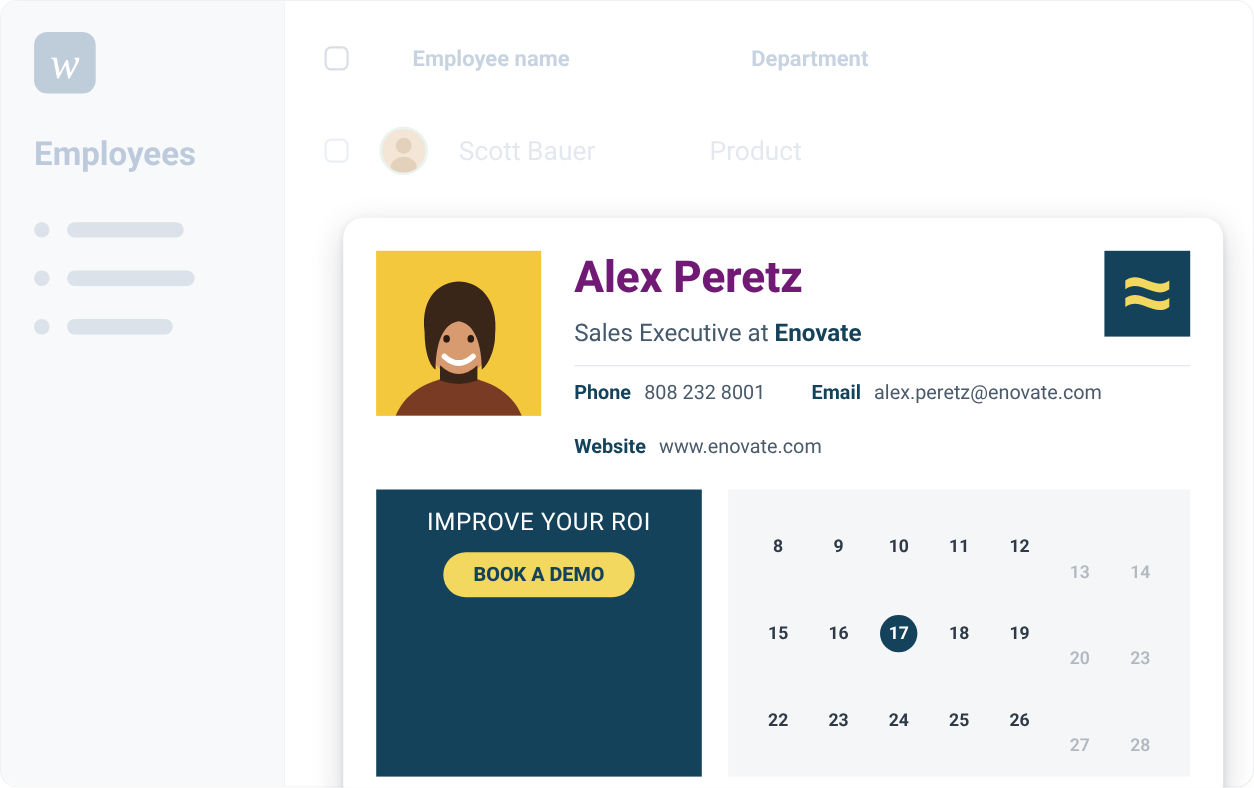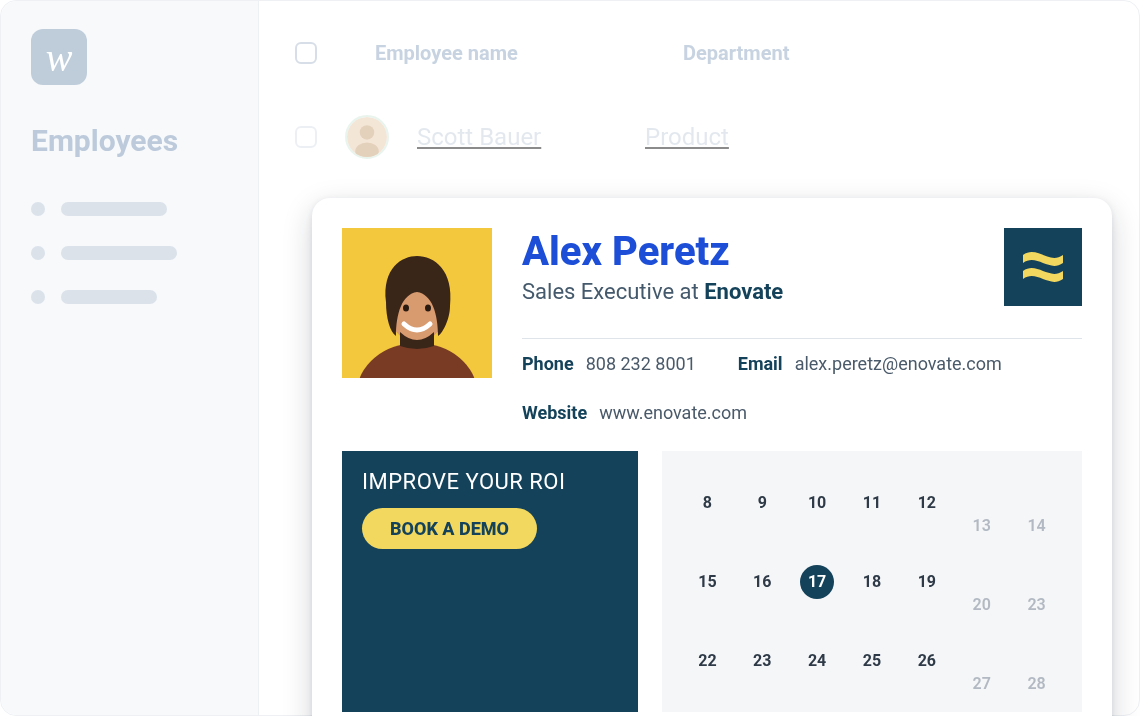--- a/index.html
+++ b/index.html
@@ -90,21 +90,21 @@
     font-weight: 700;
     color: #c7d3e1;
   }
   .row {
     display: flex;
     align-items: center;
     gap: 28px;
     height: 72px;
     margin-bottom: 8px;
   }
-  .faded { opacity: 0.45; text-decoration: underline; }
+  .faded { opacity: 0.45; }
   .avatar {
     width: 44px; height: 44px;
     border-radius: 50%;
     background: #e6ecf3;
     border: 2px solid #cfe7d9;
     display: flex;
     align-items: center;
     justify-content: center;
     overflow: hidden;
   }
@@ -151,27 +151,27 @@
     background: #14425a;
     display: flex;
     align-items: center;
     justify-content: center;
     flex-shrink: 0;
   }
   .brand-logo svg { width: 52px; height: 52px; }
   .person-name {
     font-size: 40px;
     font-weight: 800;
-    color: #1d4ed8;
-    margin-bottom: 4px;
+    color: #701a75;
+    margin-bottom: 16px;
   }
   .role-line {
     font-size: 22px;
     color: #44596b;
-    margin-bottom: 34px;
+    margin-bottom: 16px;
   }
   .role-line .company {
     font-weight: 700;
     color: #14425a;
   }
   .divider {
     height: 1px;
     background: #dfe4ea;
     margin-bottom: 14px;
   }
@@ -192,21 +192,21 @@
     margin-top: 28px;
     display: flex;
     gap: 24px;
     align-items: stretch;
   }
   .cta {
     background: #14425a;
     color: #fff;
     flex: 0 0 296px;
     padding: 18px 20px 22px;
-    text-align: left;
+    text-align: center;
   }
   .cta-title {
     font-size: 22px;
     letter-spacing: 0.5px;
     font-weight: 400;
     margin-bottom: 14px;
   }
   .cta-btn {
     display: inline-block;
     background: #f2d85e;

